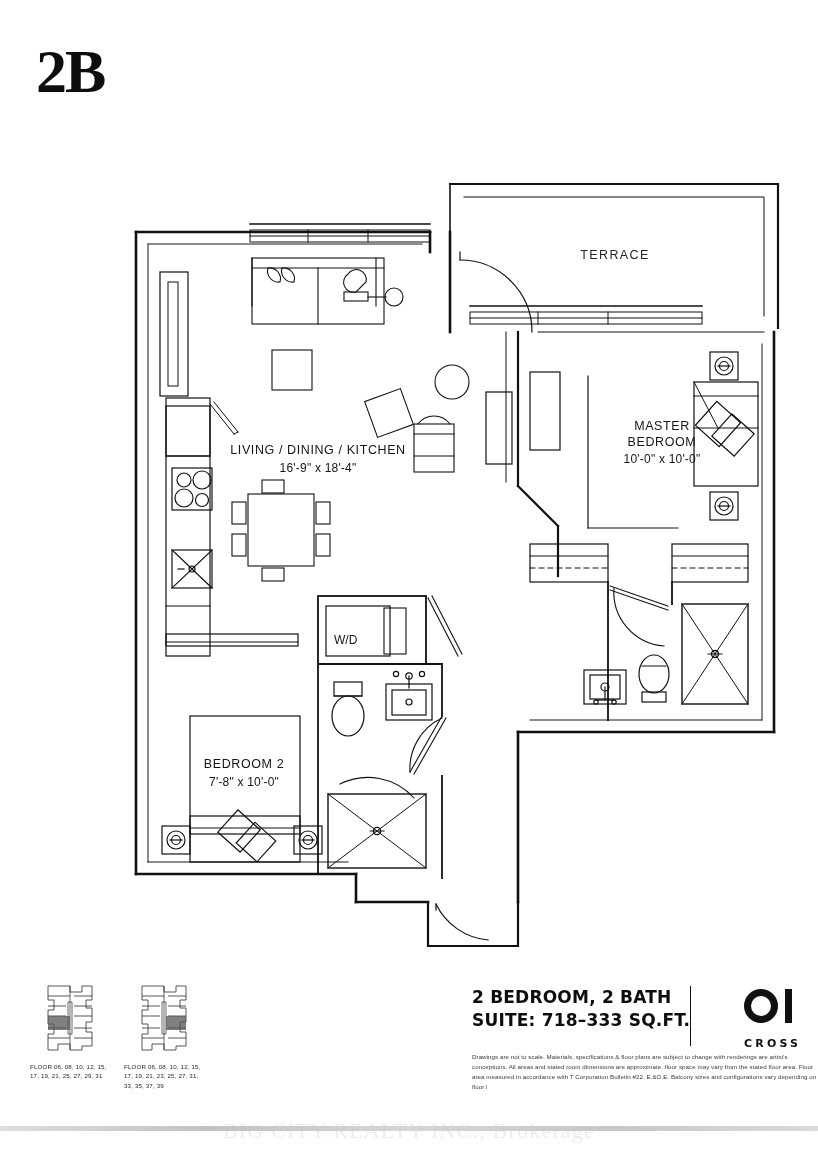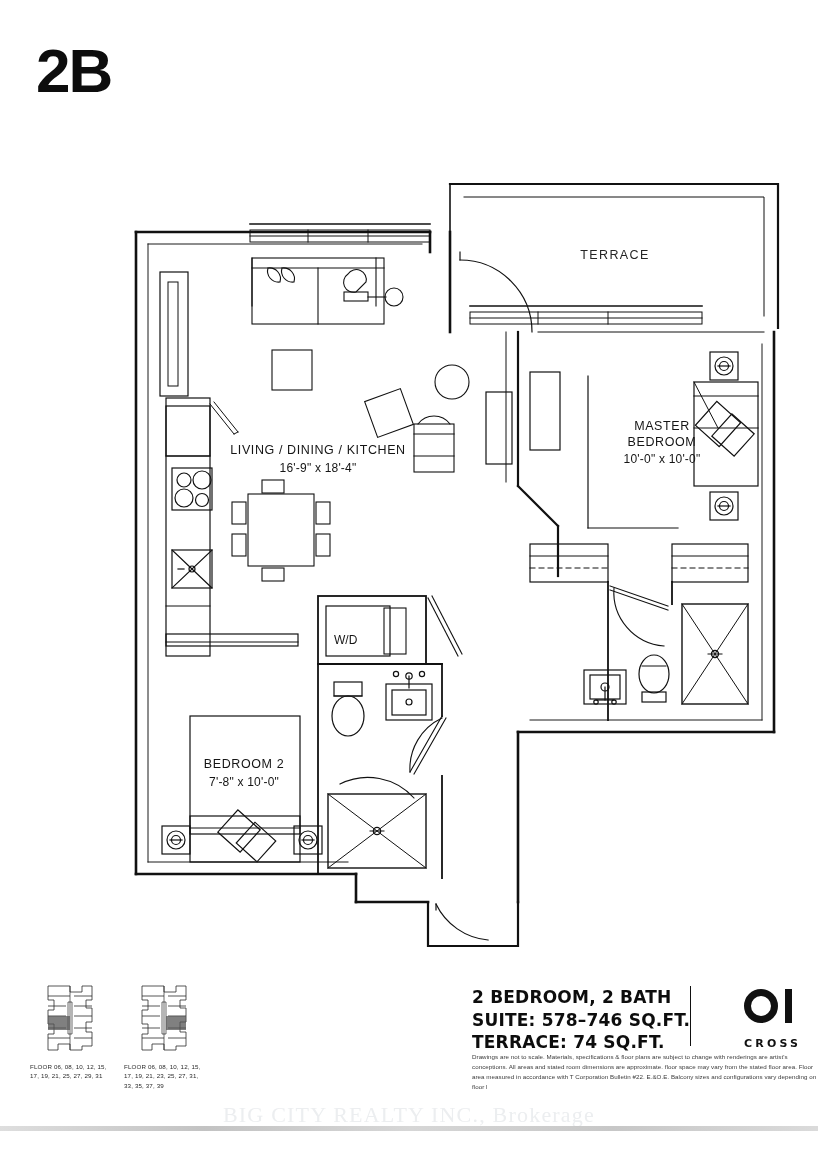--- a/index.html
+++ b/index.html
@@ -8,21 +8,21 @@
     width:818px;height:1173px;position:relative;overflow:hidden;
     font-family:"Liberation Sans", sans-serif;color:#111;
   }
   .page{position:absolute;inset:0;background:#fff;}
 
   
   #plan-title{
     position:absolute;left:36px;top:40px;
     font-size:62px;font-weight:bold;letter-spacing:-2px;
     line-height:1;color:#0d0d0d;
-    font-family:Liberation Sans, sans-serif;
+    font-family:Liberation Serif, serif;
   }
 
   
   #floorplan-drawing{position:absolute;left:0;top:16px;width:816px;height:960px;margin-left:18px;}
   #floorplan-drawing svg{display:block;}
 
   
   .rlabel{
     font-family:"Liberation Sans", sans-serif;
     text-anchor:middle;fill:#151515;
@@ -74,20 +74,21 @@
 
   
   #watermark{
     position:absolute;left:0;top:1098px;width:818px;height:34px;
     text-align:center;
   }
   #watermark-text{
     font-size:22px;color:#eceef0;letter-spacing:1.2px;
     font-family:"Liberation Serif", serif;line-height:34px;
     white-space:nowrap;
+    margin-top:16px;
   }
   #watermark-bar{
     position:absolute;left:0;top:1126px;width:818px;height:5px;
     background:linear-gradient(90deg,#d8d8d8,#b8b8b8,#cfcfcf,#bdbdbd,#d4d4d4);
     opacity:.85;
   }
 </style>
 </head>
 <body>
 
@@ -460,22 +461,21 @@
           </g>
           <rect x="42" y="34" width="20" height="14" fill="#555" opacity="0.75"></rect>
         </svg>
         <div class="kp-caption">FLOOR 06, 08, 10, 12, 15, 17, 19, 21, 23, 25, 27, 31, 33, 35, 37, 39</div>
       </div>
 
     </div>
 
     <div id="suite-summary">
       <div>2 BEDROOM, 2 BATH</div>
-      <div>SUITE: 578–746 SQ.FT.</div>
-      <div>TERRACE: 74 SQ.FT.</div>
+      <div>SUITE: 718–333 SQ.FT.</div>
     </div>
 
     <div id="footer-divider"></div>
 
     <div id="brand-logo">
       <div class="logo-mark">
         <div class="logo-o"></div>
         <div class="logo-bar"></div>
       </div>
       <div class="logo-word">CROSS</div>

